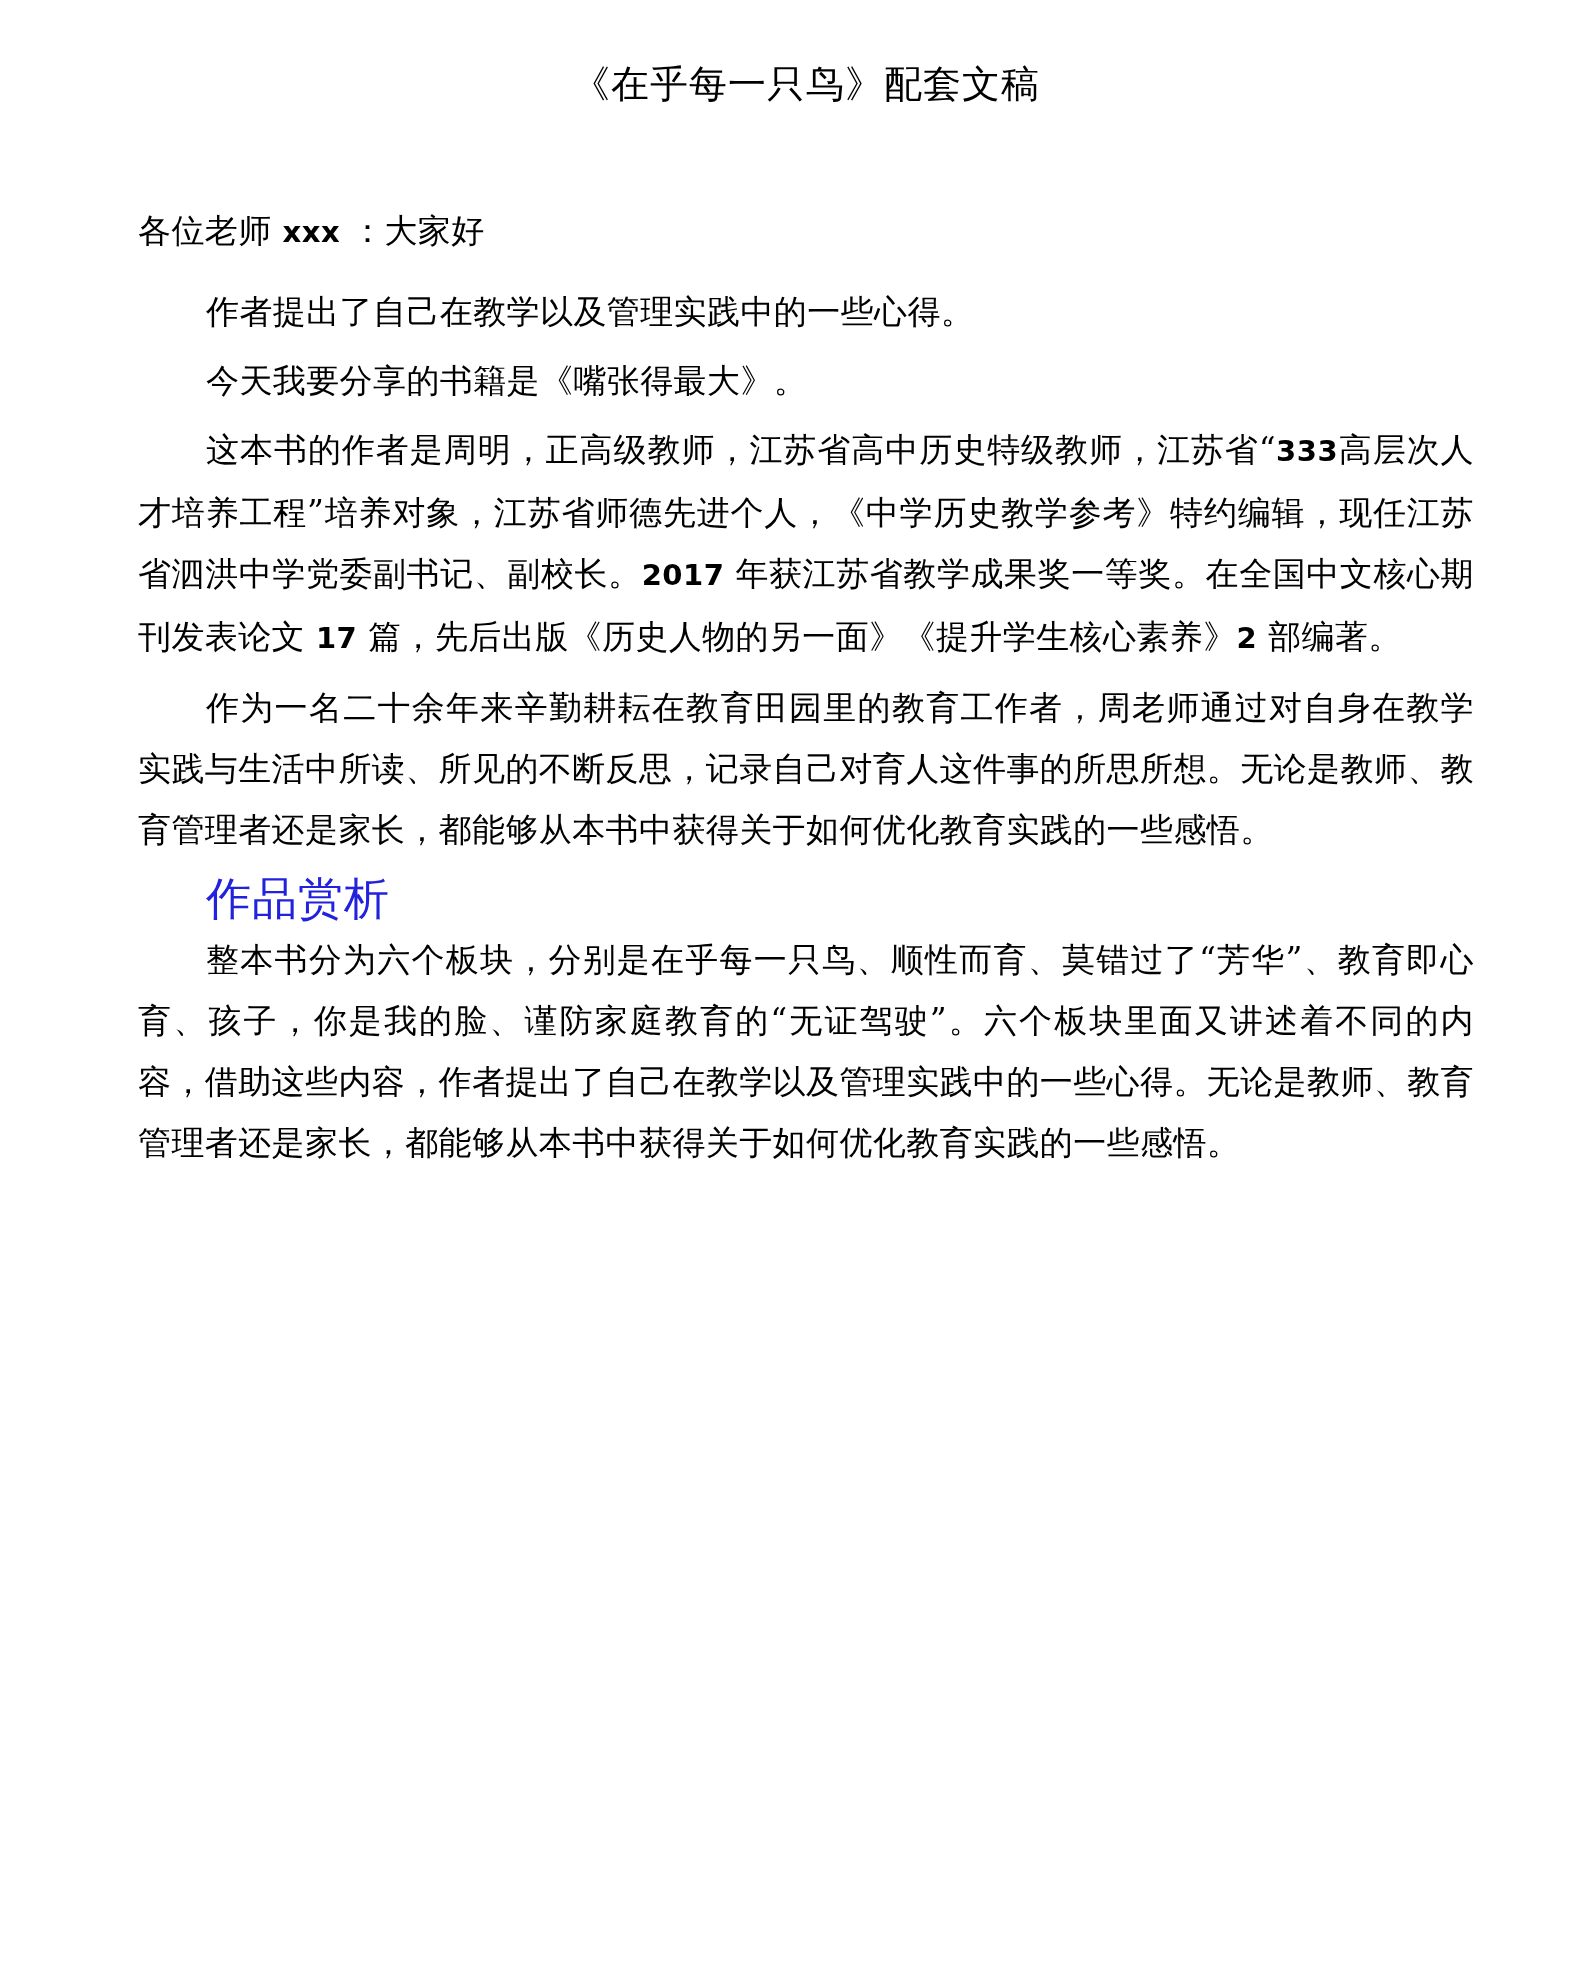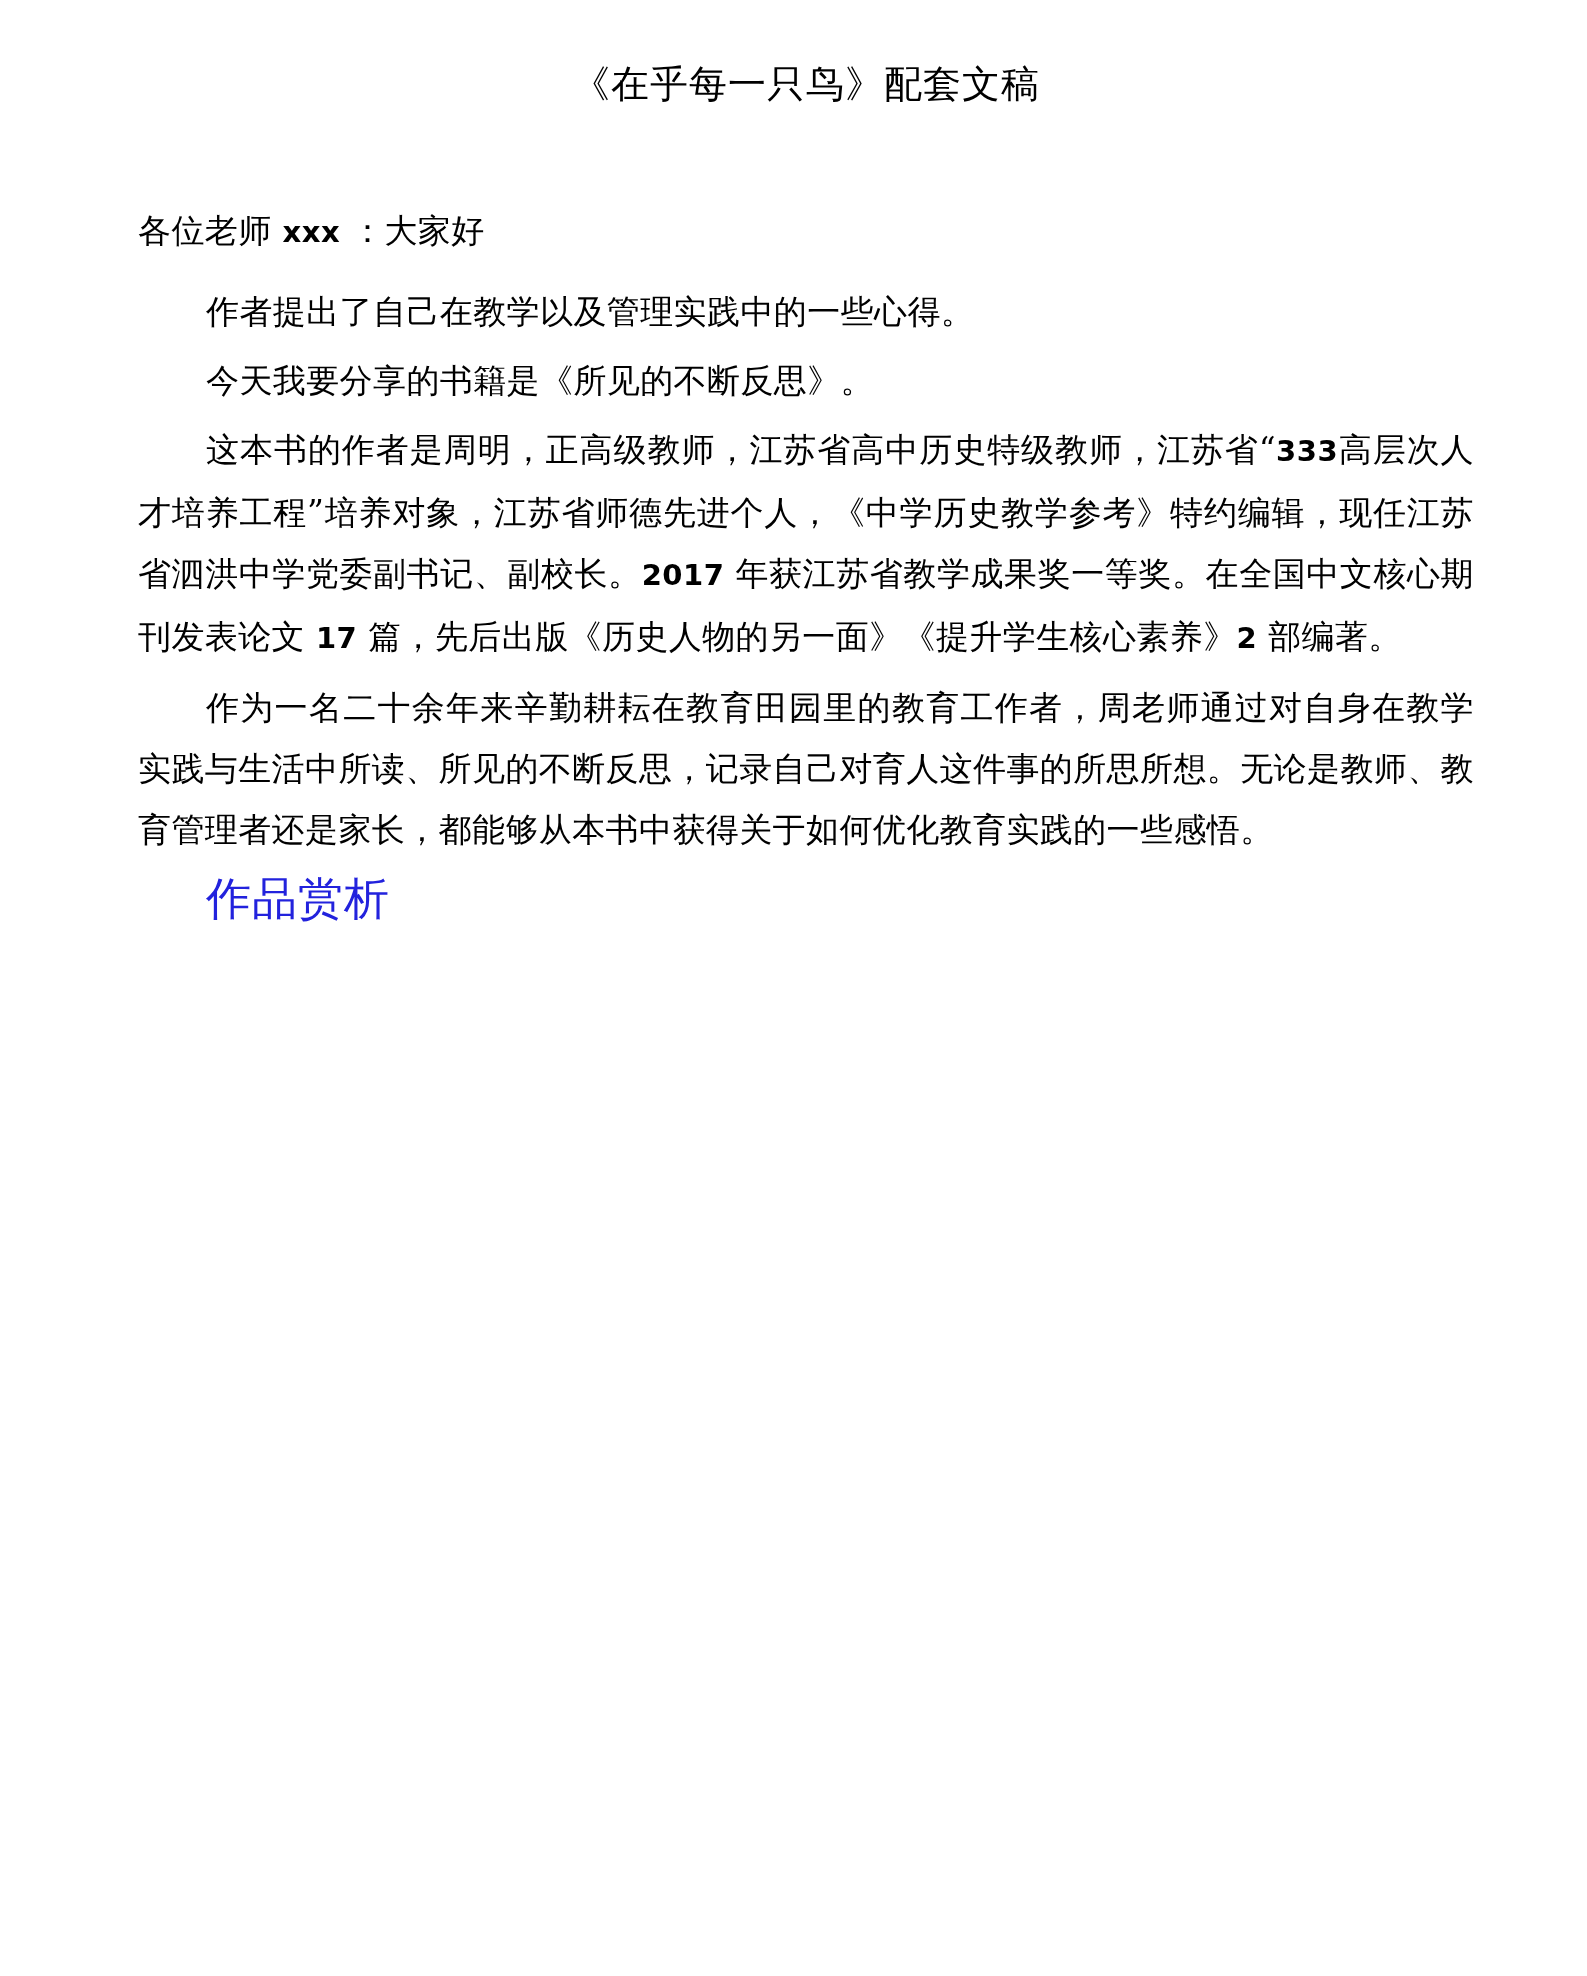--- a/index.html
+++ b/index.html
@@ -86,32 +86,33 @@
     <p class="salutation">
       <span>各位老师</span><span>&nbsp;</span><span class="latin">xxx</span><span>&nbsp;</span><span>：</span><span>大家好</span>
     </p>
 
     <div class="gap-line"></div>
 
     <p class="para indent2">作者提出了自己在教学以及管理实践中的一些心得。</p>
 
     <div class="gap-small"></div>
 
-    <p class="para indent2">今天我要分享的书籍是《所见的不断反思》。</p>
+    <p class="para indent2">今天我要分享的书籍是《嘴张得最大》。</p>
 
     <div class="gap-small"></div>
 
     <p class="para indent2"><span>这本书的作者是周明，正高级教师，江苏省高中历史特级教师，江苏省“</span><span class="latin">333</span><span>高层次人才培养工程”培养对象，江苏省师德先进个人，《中学历史教学参考》特约编辑，现任江苏省泗洪中学党委副书记、副校长。</span><span class="latin">2017</span><span>&nbsp;</span><span>年获江苏省教学成果奖一等奖。在全国中文核心期刊发表论文</span><span>&nbsp;</span><span class="latin">17</span><span>&nbsp;</span><span>篇，先后出版《历史人物的另一面》《提升学生核心素养》</span><span class="latin">2</span><span>&nbsp;</span><span>部编著。</span></p>
 
     <div class="gap-small"></div>
 
     <p class="para indent2">作为一名二十余年来辛勤耕耘在教育田园里的教育工作者，周老师通过对自身在教学实践与生活中所读、所见的不断反思，记录自己对育人这件事的所思所想。无论是教师、教育管理者还是家长，都能够从本书中获得关于如何优化教育实践的一些感悟。</p>
 
     <div class="gap-small"></div>
 
     <p class="heading-blue">作品赏析</p>
 
+    <p class="para indent2">整本书分为六个板块，分别是在乎每一只鸟、顺性而育、莫错过了“芳华”、教育即心育、孩子，你是我的脸、谨防家庭教育的“无证驾驶”。六个板块里面又讲述着不同的内容，借助这些内容，作者提出了自己在教学以及管理实践中的一些心得。无论是教师、教育管理者还是家长，都能够从本书中获得关于如何优化教育实践的一些感悟。</p>
 
     <div class="gap-small"></div>
 
 
   </div>
 </div>
 
 </body></html>

